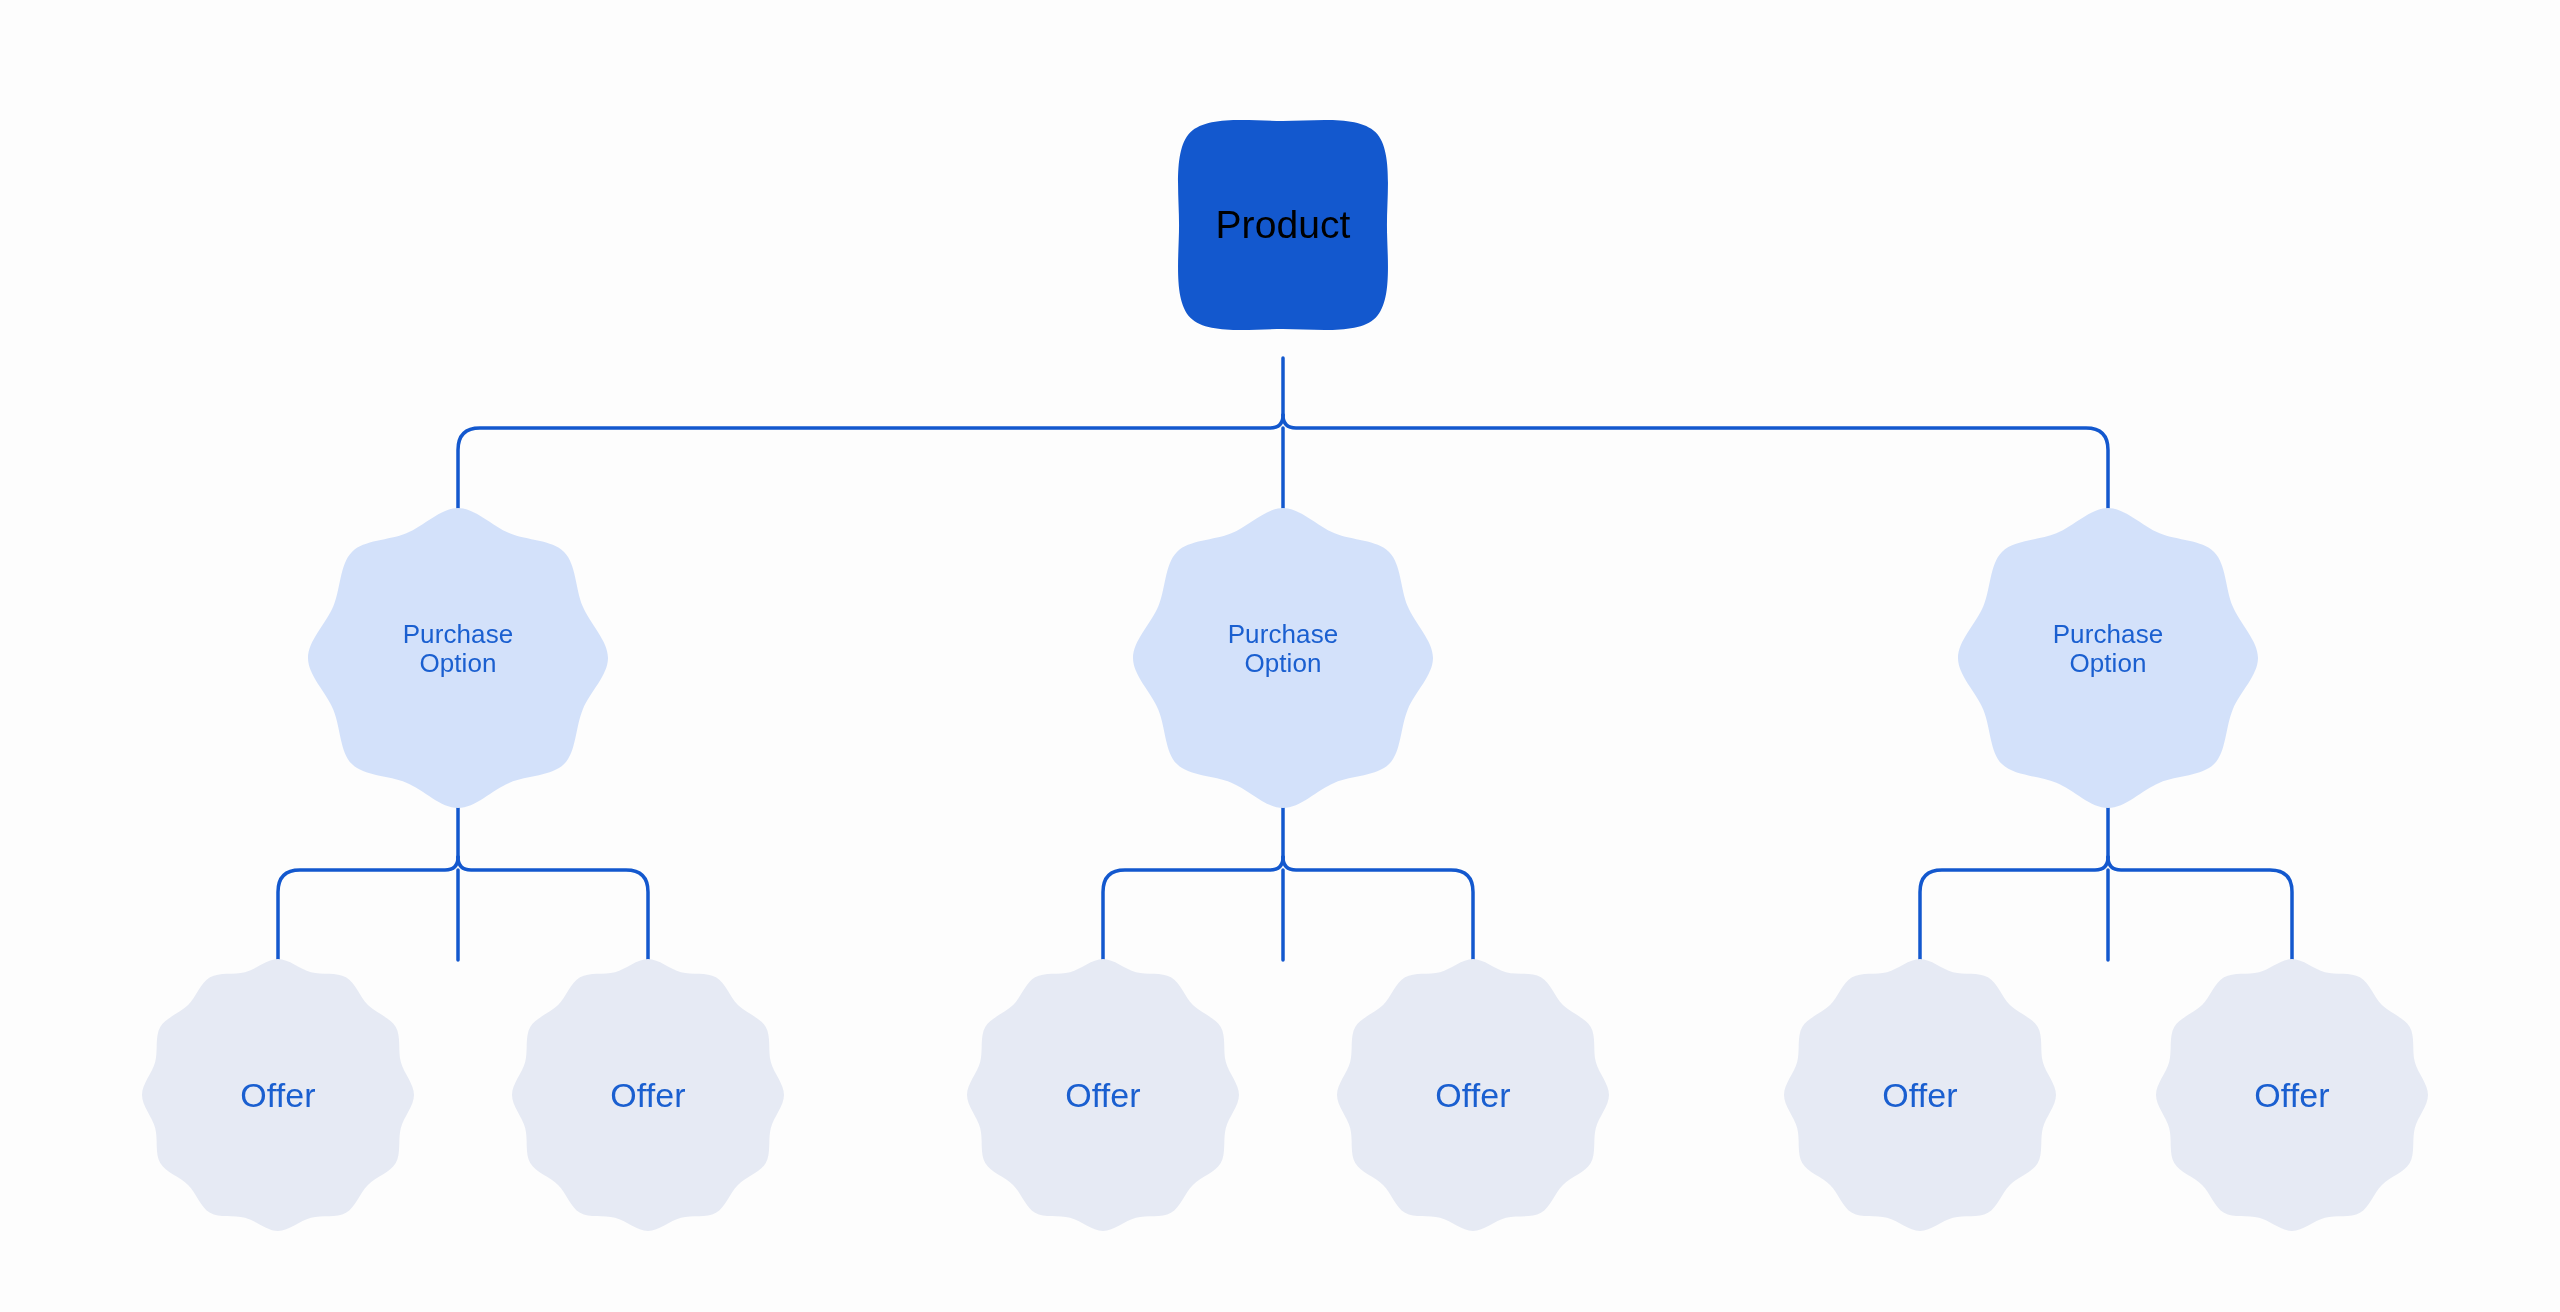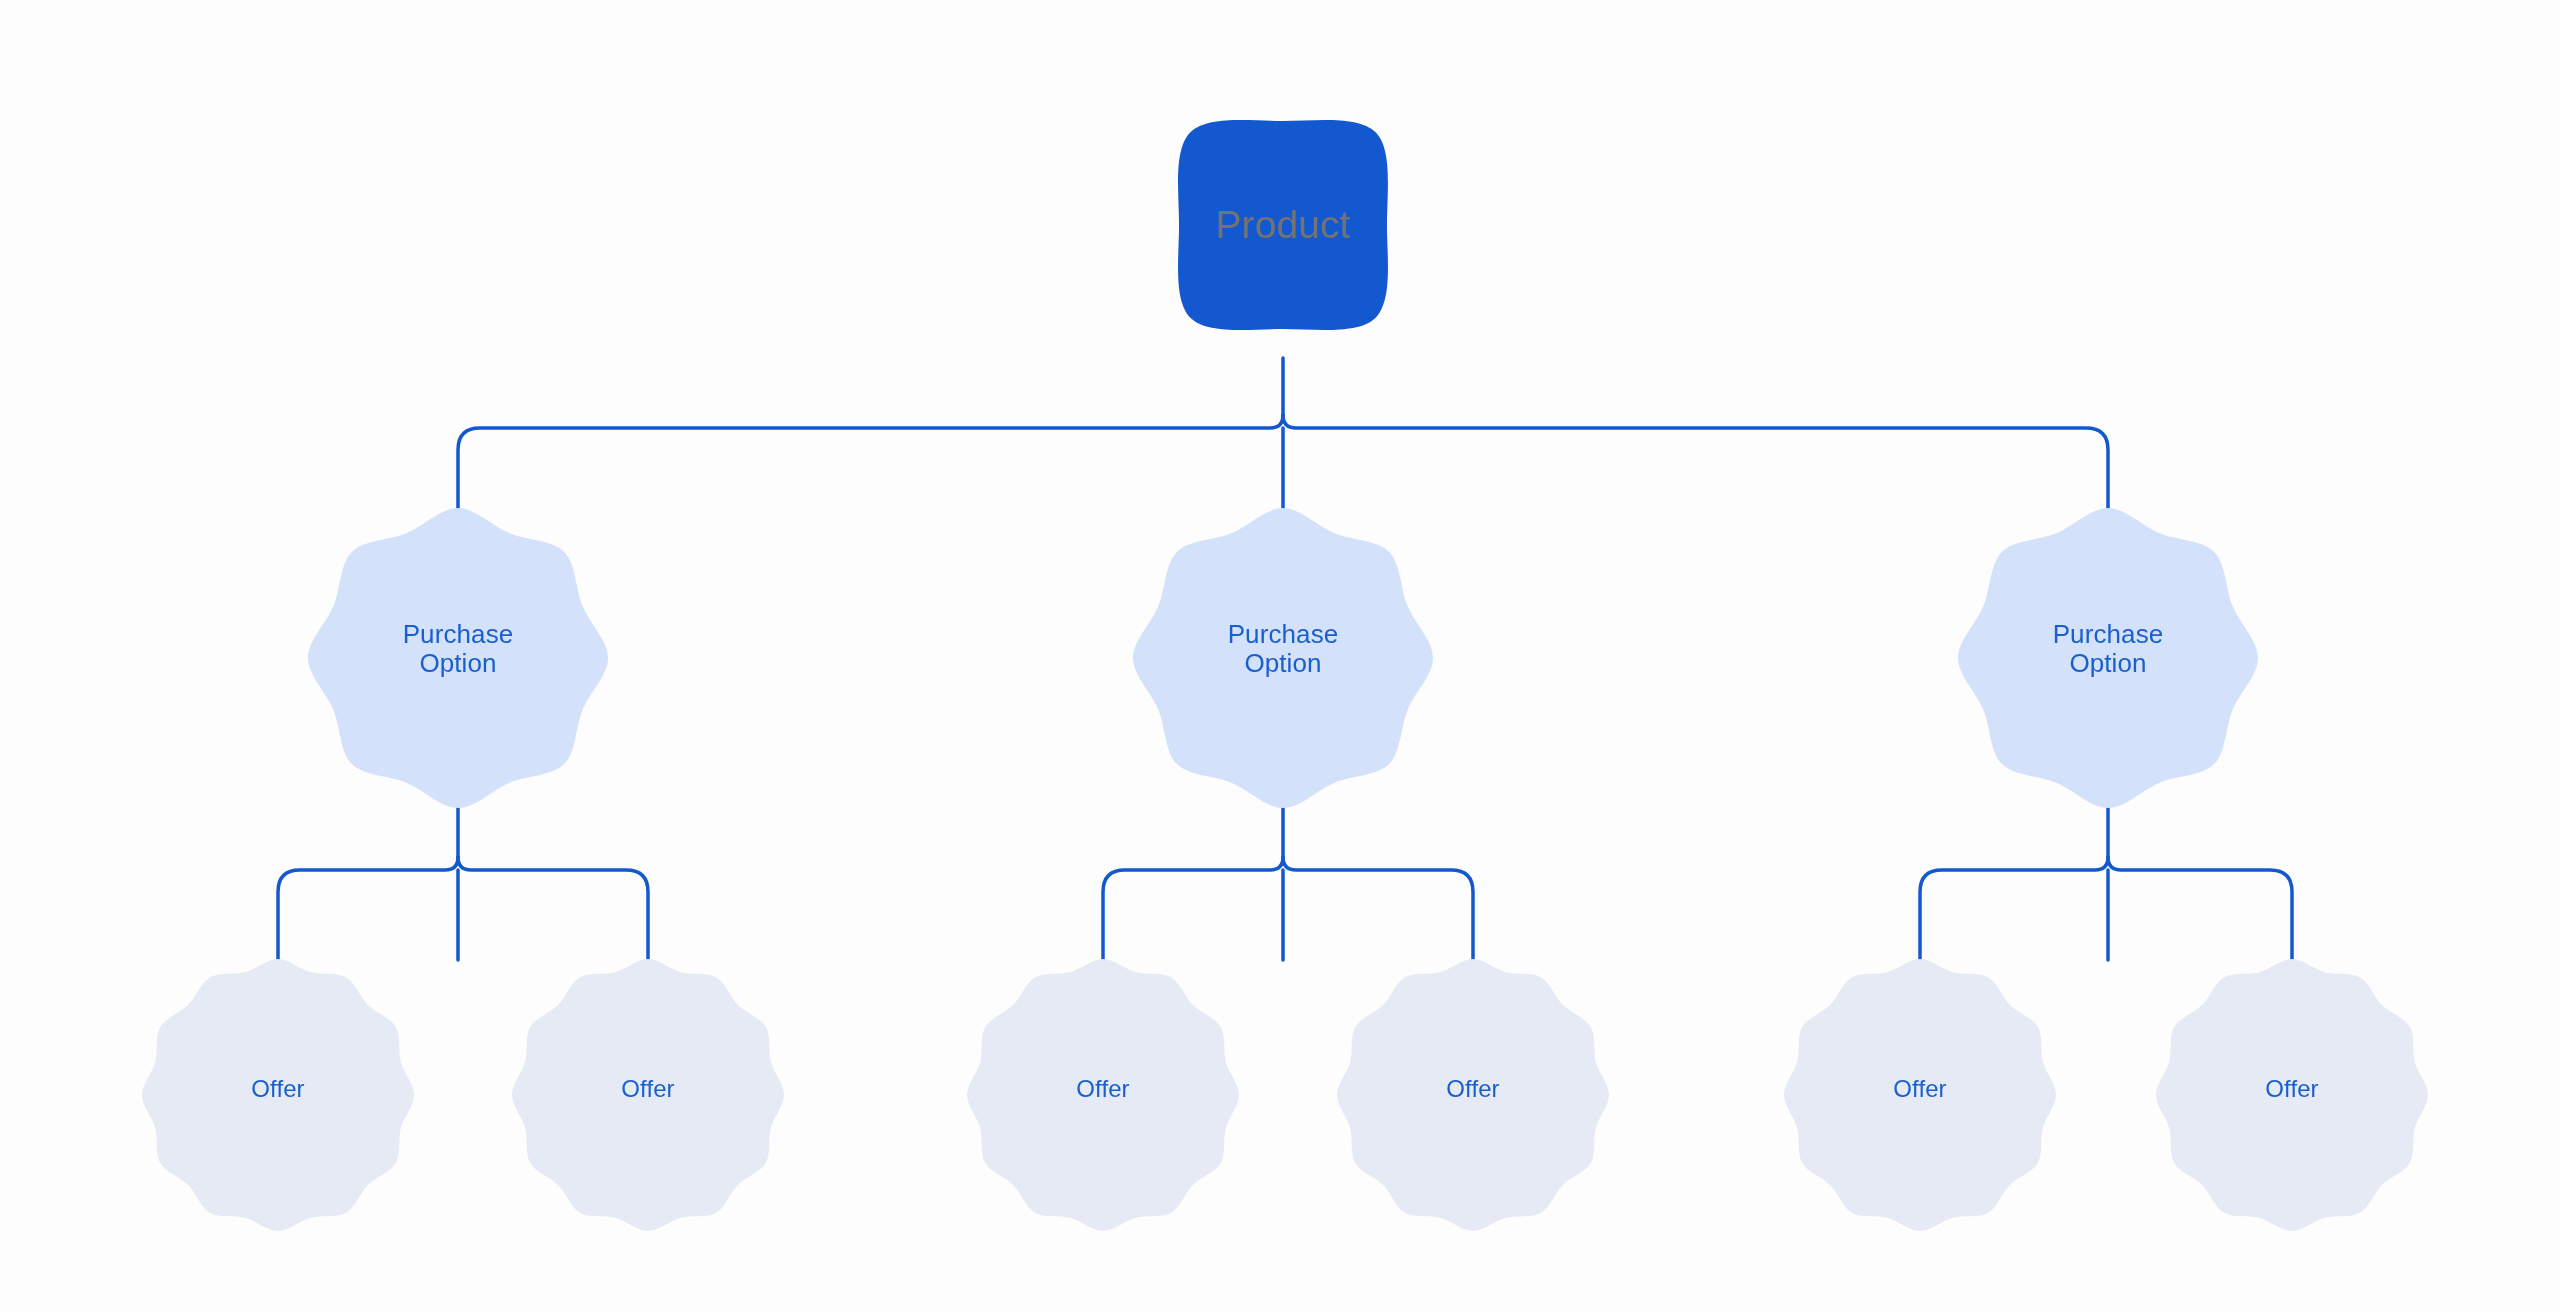--- a/index.html
+++ b/index.html
@@ -29,32 +29,32 @@
   }
   .node-label {
     position: absolute;
     text-align: center;
     line-height: 1.12;
     pointer-events: none;
     white-space: pre-line;
     letter-spacing: 0.1px;
   }
   .label-product {
-    color: #737373;
+    color: #000000;
     font-size: 39px;
     font-weight: 400;
   }
   .label-po {
     color: #1a5fd0;
     font-size: 26px;
     font-weight: 400;
   }
   .label-offer {
     color: #1a5fd0;
-    font-size: 24px;
+    font-size: 34px;
     font-weight: 400;
   }
   .hit {
     position: absolute;
     border-radius: 50%;
   }
 </style>
 </head>
 <body>
 

